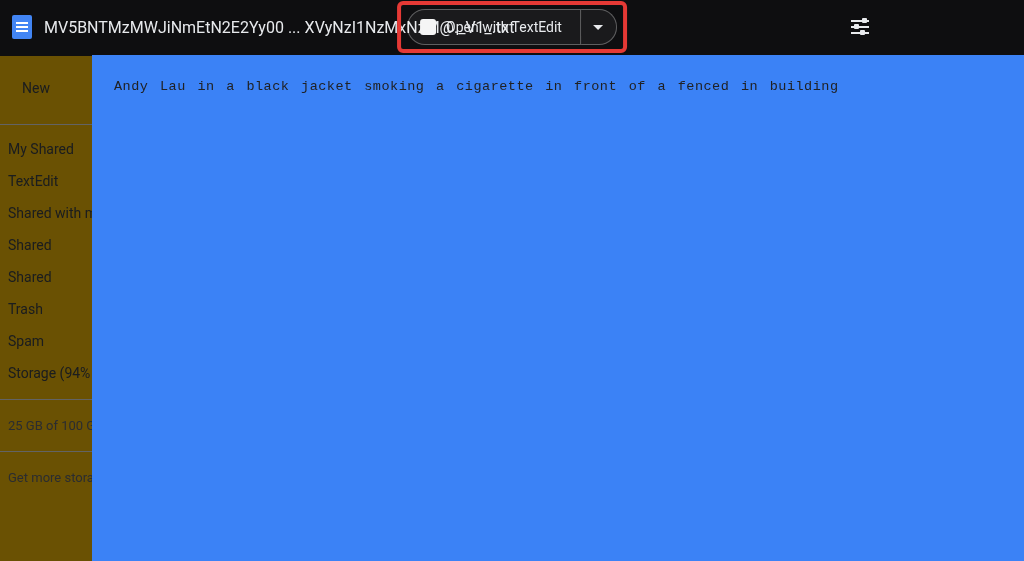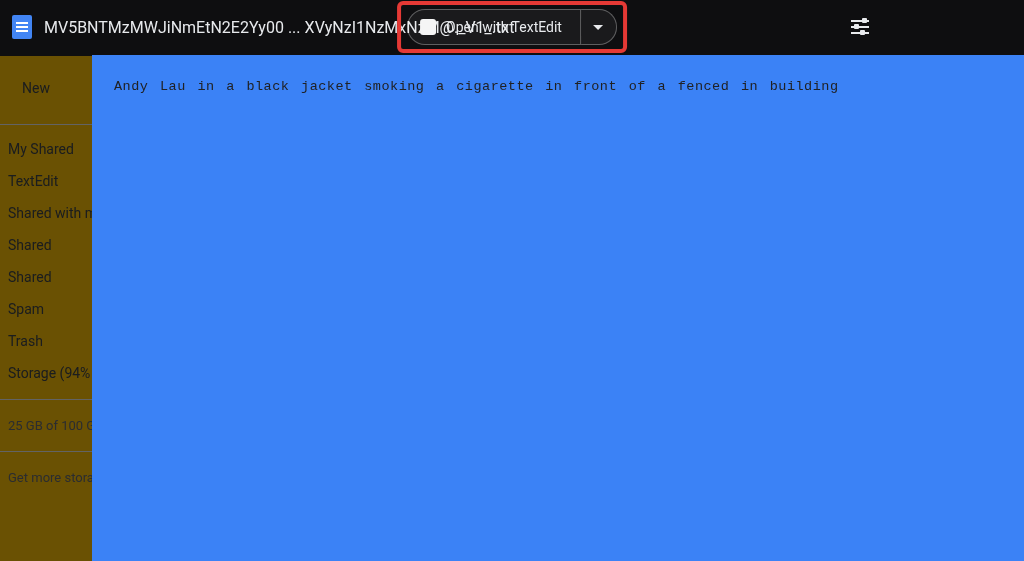--- a/index.html
+++ b/index.html
@@ -186,22 +186,22 @@
 <div class="sidebar">
   <div class="new-btn">
     <span>New</span>
   </div>
   <div class="nav-divider"></div>
   <div class="nav-item"><span>My Shared</span></div>
   <div class="nav-item"><span>TextEdit</span></div>
   <div class="nav-item"><span>Shared with me</span></div>
   <div class="nav-item"><span>Shared</span></div>
   <div class="nav-item"><span>Shared</span></div>
+  <div class="nav-item"><span>Trash</span></div>
   <div class="nav-item"><span>Spam</span></div>
-  <div class="nav-item"><span>Trash</span></div>
   <div class="nav-item"><span>Storage (94% full)</span></div>
   <div class="divider-mid"></div>
   <div class="storage-line"><span>25 GB of 100 GB</span></div>
   <div class="divider-mid"></div>
   <div class="storage-line"><span>Get more storage</span></div>
 </div>
 
 <div class="backdrop"></div>
 
 <div class="viewer">

